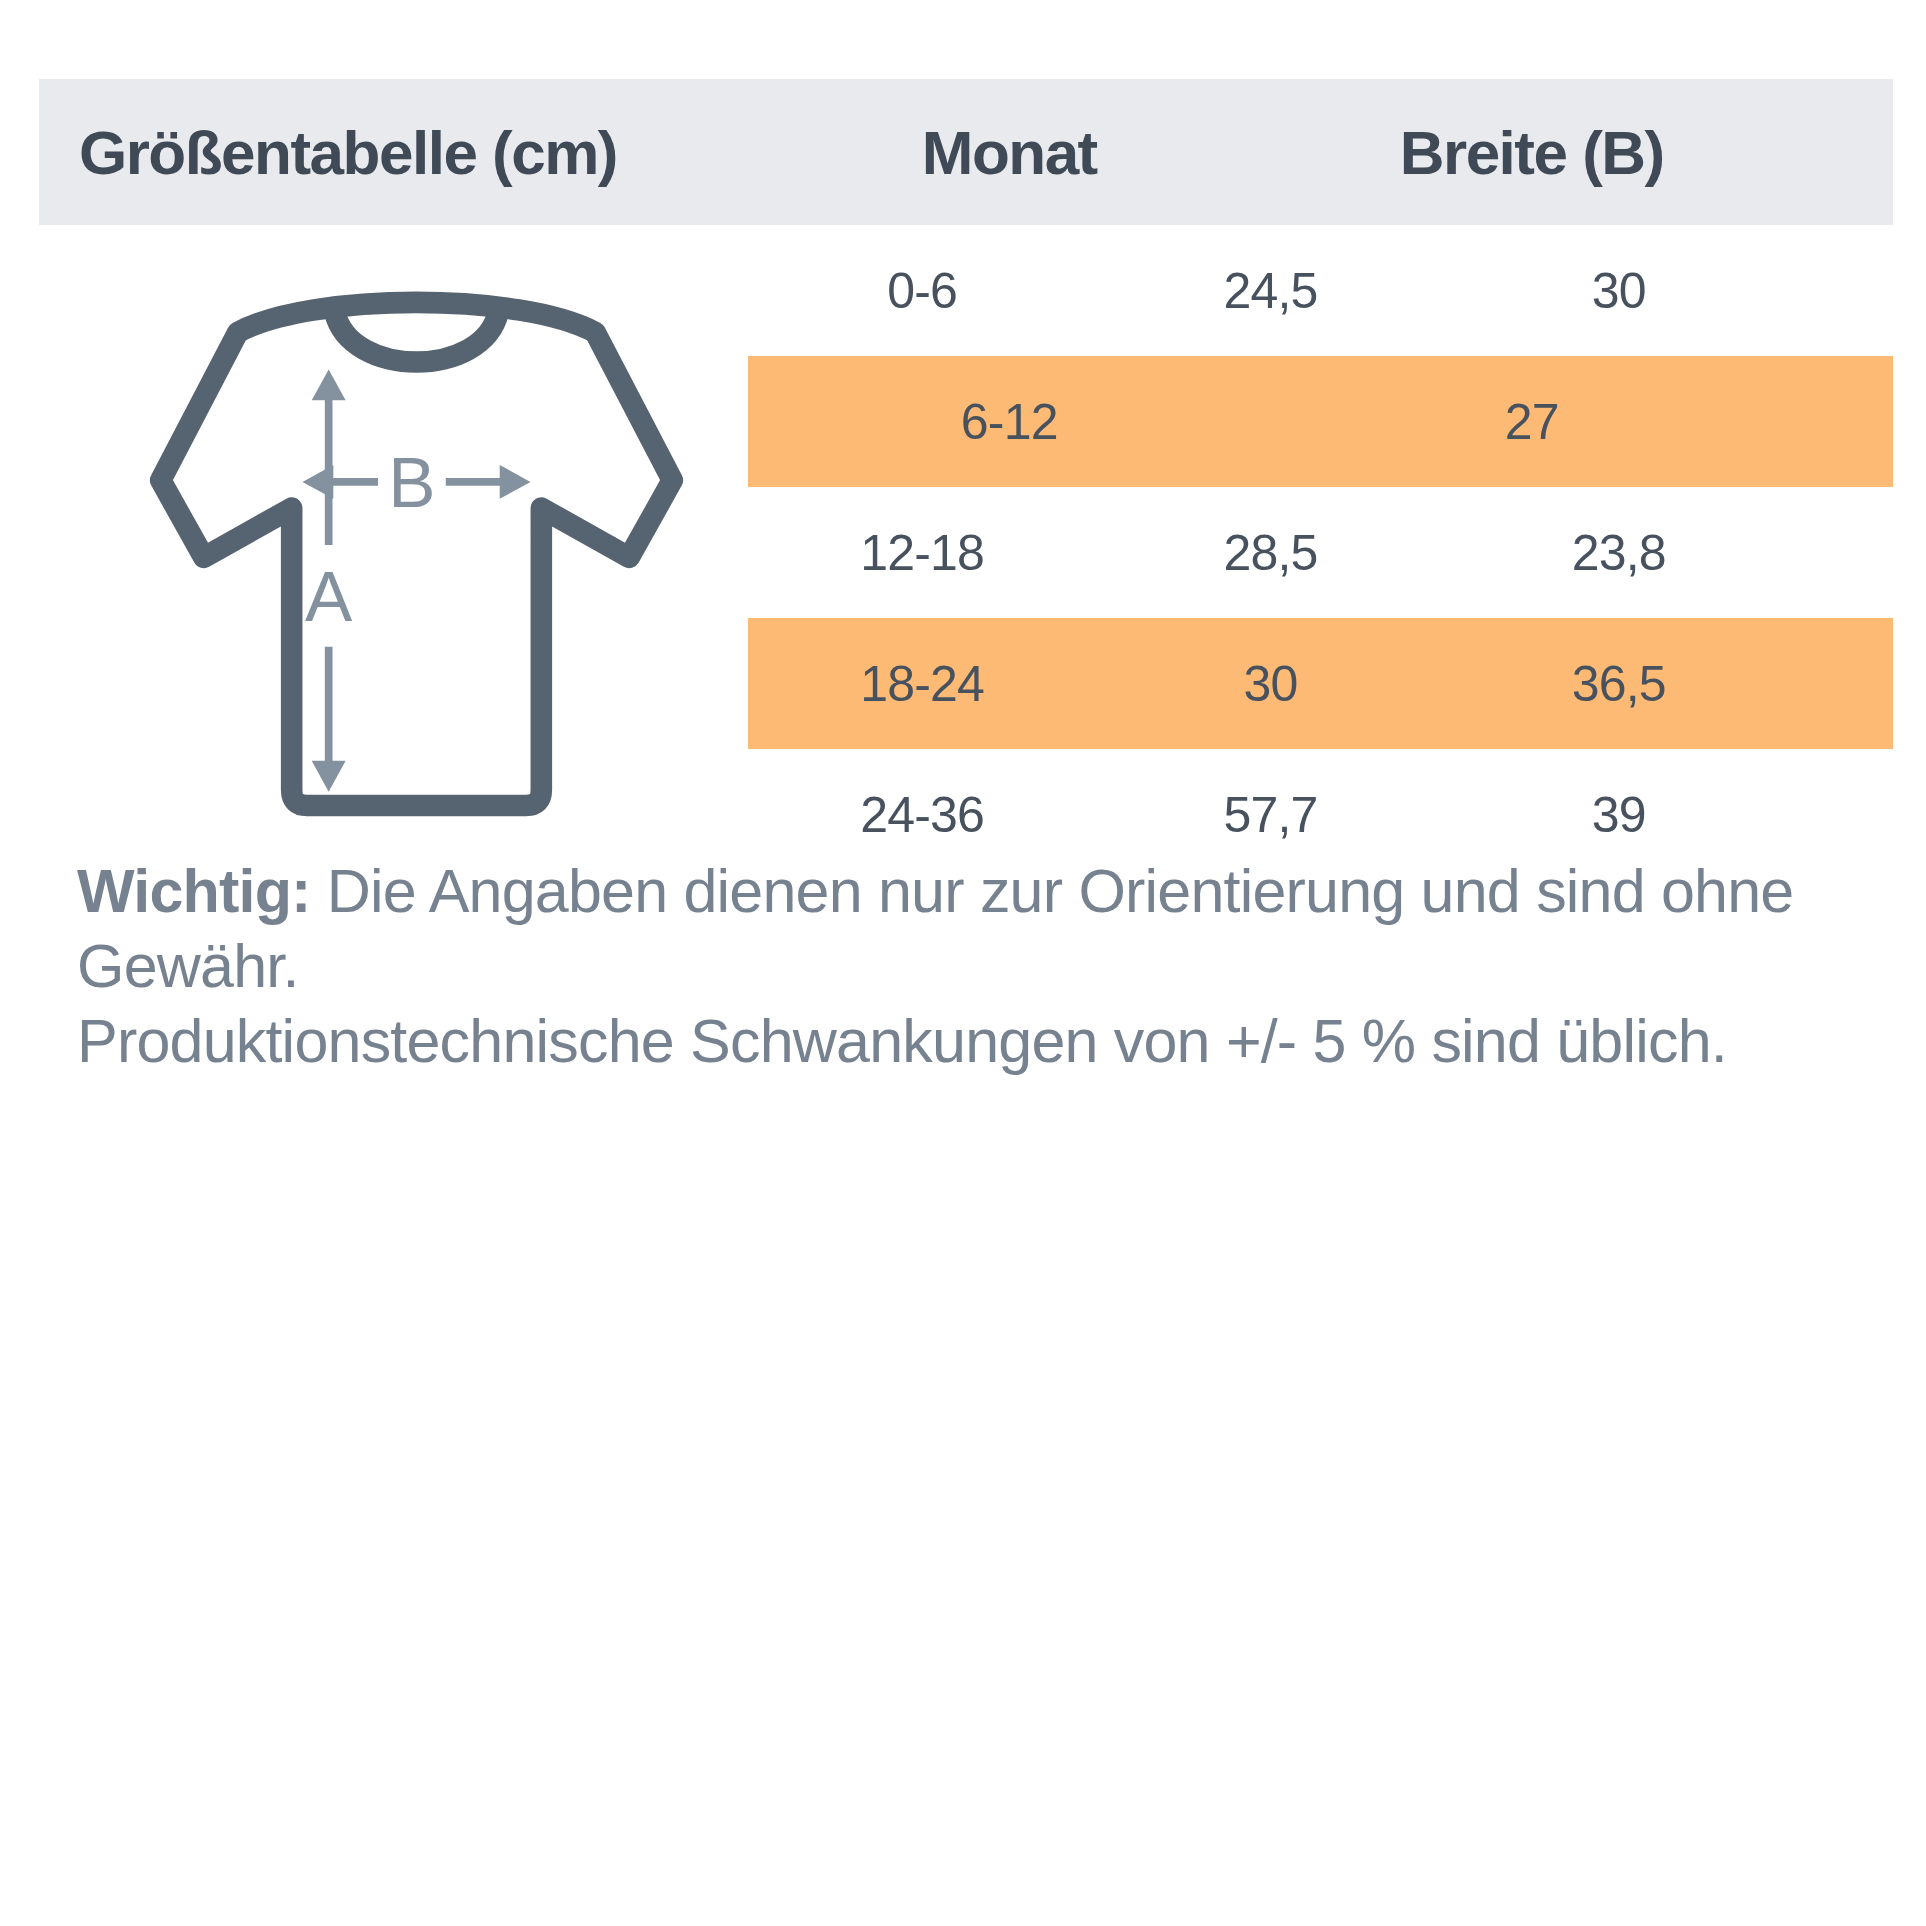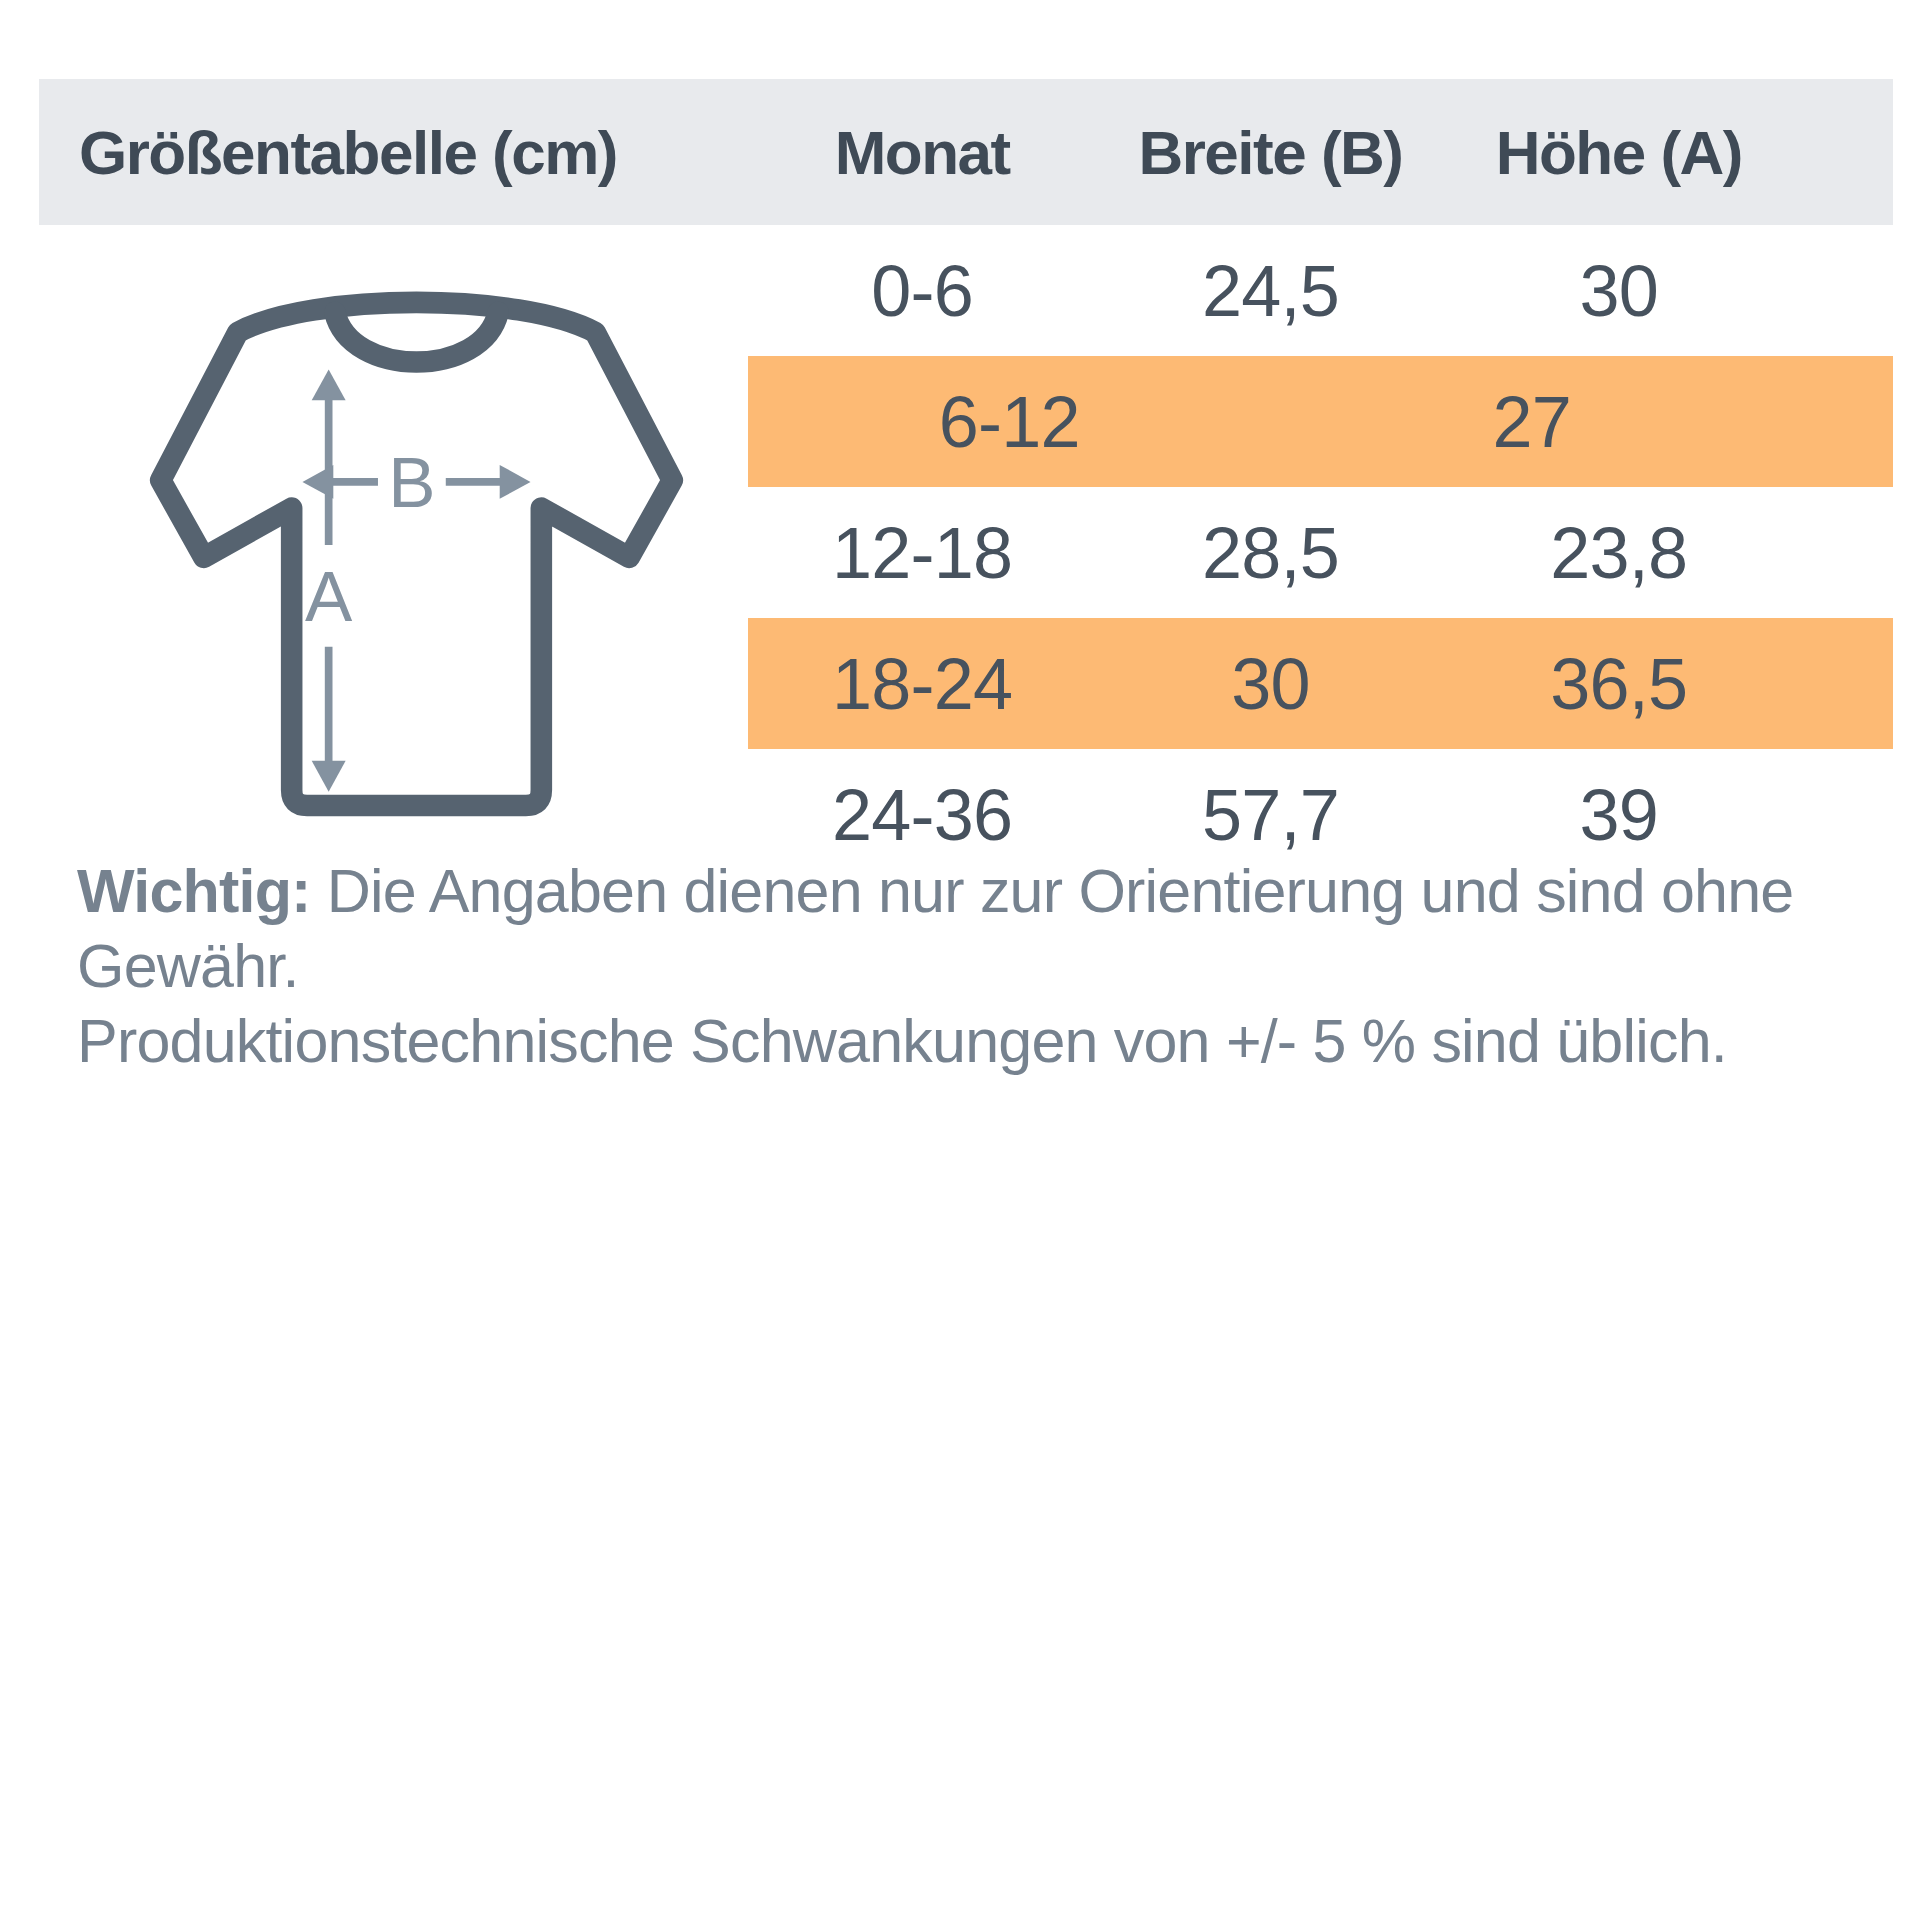--- a/index.html
+++ b/index.html
@@ -26,21 +26,21 @@
   .data-wrap {
     flex:1; display:flex; box-sizing:border-box; padding-right:100px;
   }
   .data-col {
     flex:1; display:flex; align-items:center; justify-content:center;
   }
   .th { font-size:62px; font-weight:bold; color:#3f4a56; letter-spacing:-1.5px; }
 
   .trow { display:flex; height:131px; }
   .trow .data-wrap.striped { background:#fdba74; }
-  .td { font-size:72px; color:#47525e; letter-spacing:-0.8px; }
+  .td { font-size:50px; color:#47525e; letter-spacing:-0.8px; }
 
   .shirt {
     position:absolute; left:139px; top:280px; width:555px; height:544px;
   }
 
   .note {
     position:absolute; left:77px; top:854px; width:1795px;
     font-size:61px; line-height:75px; color:#76828f; letter-spacing:-0.8px;
   }
   .note b { font-weight:bold; color:#76828f; }
@@ -52,21 +52,20 @@
 
   <div class="chart">
 
     <div class="thead">
       <div class="label-col">
         <span class="title">Größentabelle (cm)</span>
       </div>
       <div class="data-wrap">
         <div class="data-col th">Monat</div>
         <div class="data-col th">Breite (B)</div>
-        <div class="data-col th">Höhe (A)</div>
       </div>
     </div>
 
     <div class="trow">
       <div class="label-col"></div>
       <div class="data-wrap">
         <div class="data-col td">0-6</div>
         <div class="data-col td">24,5</div>
         <div class="data-col td">30</div>
       </div>

